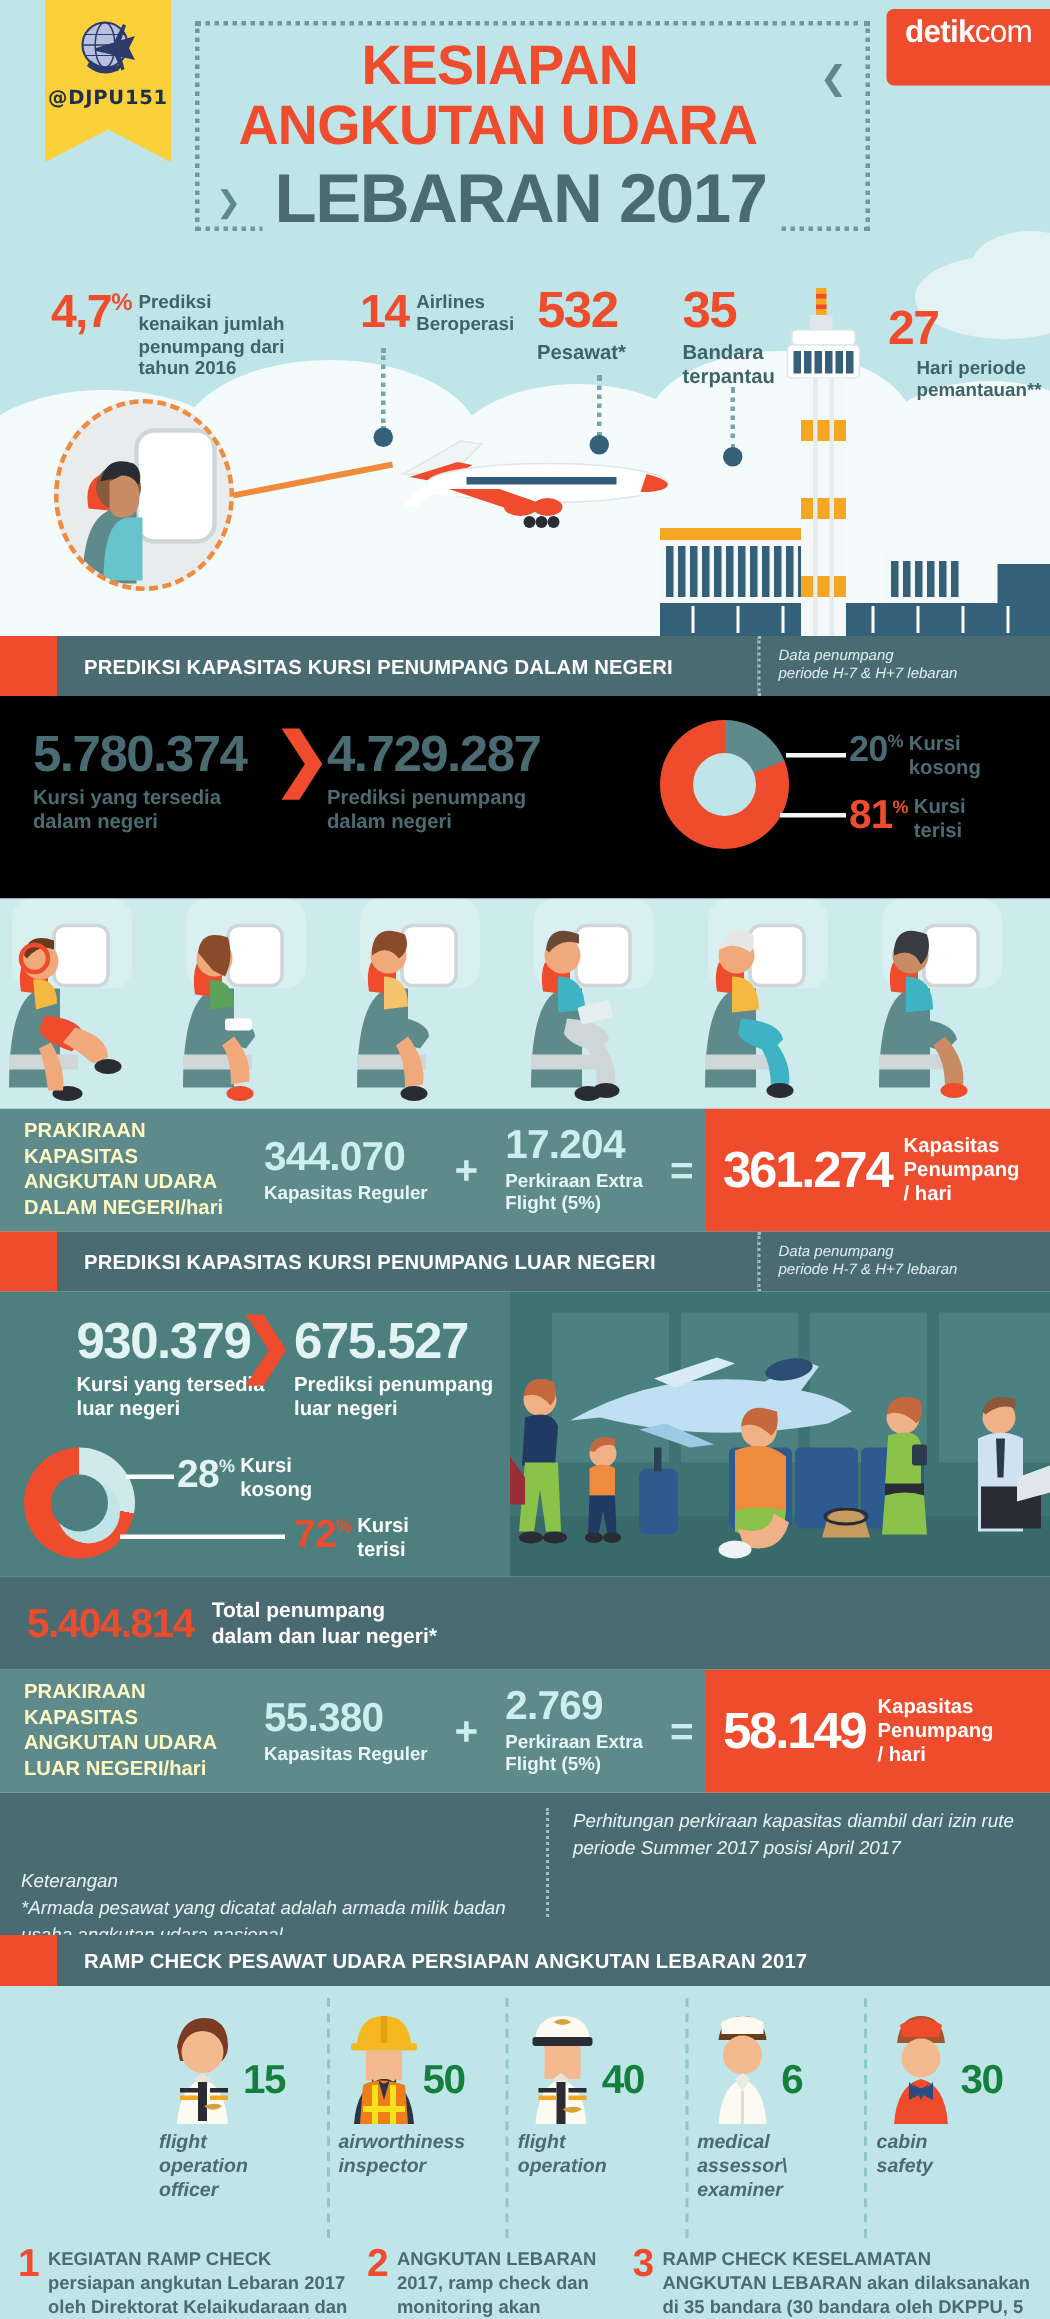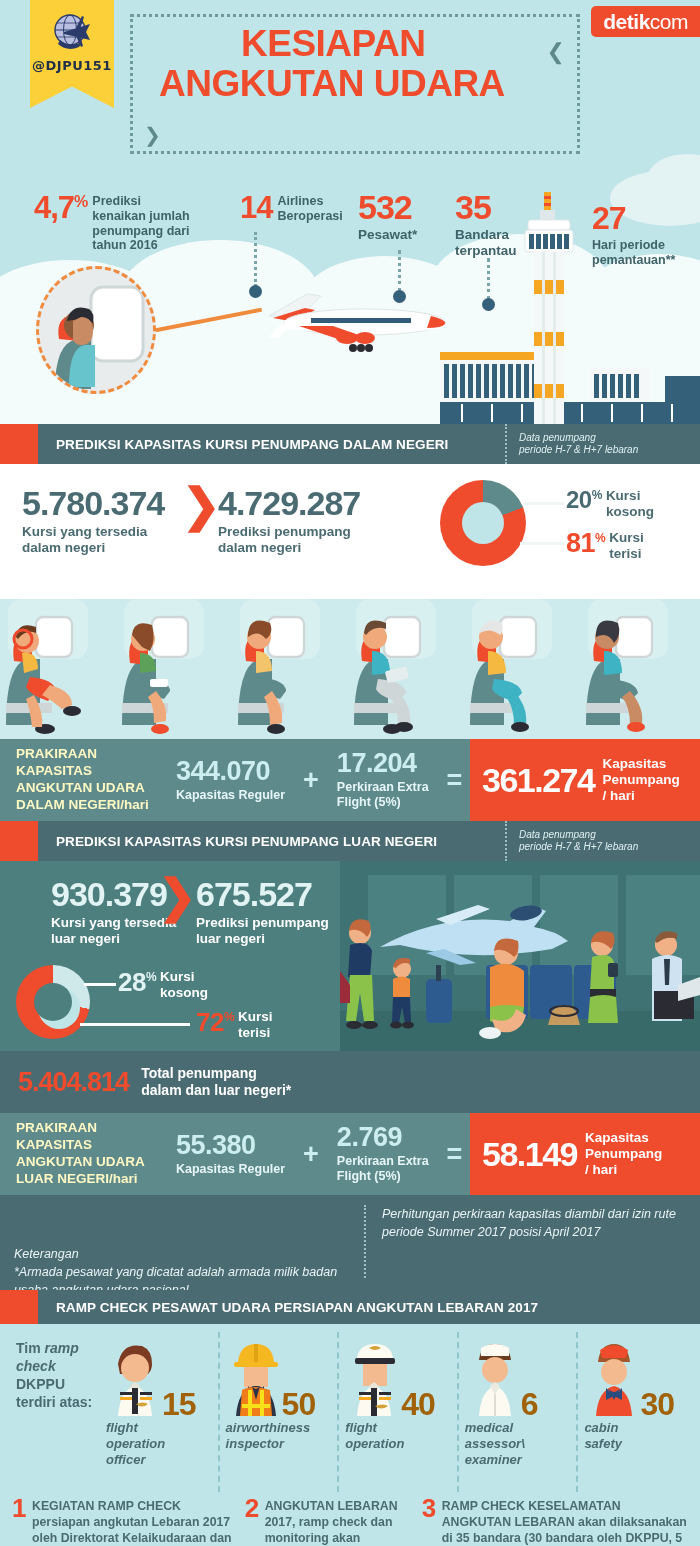--- a/index.html
+++ b/index.html
@@ -23,21 +23,21 @@
     background: #fbd038;
     clip-path: polygon(0 0, 100% 0, 100% 100%, 50% 80%, 0 100%);
     z-index: 6; text-align:center;
   }
   .logo-globe { margin: 10px auto 0; width: 52px; height: 46px; position: relative; }
   .logo-handle { font-size: 13px; font-weight: bold; color: #20304a; letter-spacing: .5px; margin-top: 2px;
                  font-family: "DejaVu Sans", sans-serif; }
 
   .detik-badge {
     position: absolute; right: 0; top: 6px; background: #ef4b2d; color:#fff;
-    padding: 4px 12px 3px 12px; border-radius: 5px 0 0 5px; z-index:6;
+    padding: 4px 12px 23px 12px; border-radius: 5px 0 0 5px; z-index:6;
     font-size: 21px; font-weight: bold; letter-spacing: -0.5px;
   }
   .detik-badge .light { font-weight: normal; }
 
   .title-box {
     position: absolute; left: 130px; top: 14px; width: 450px; height: 140px; z-index: 5;
     border: 2px dashed #5f8a8c; border-width: 2px; padding: 0;
     background: transparent;
   }
   .title-box { border-style: dotted; border-color:#6f9a9c; border-width:3px; }
@@ -72,21 +72,21 @@
   
   .sec-head { display:flex; height:40px; align-items:stretch; }
   .sec-head .tab { width:38px; background:#ef4b2d; }
   .sec-head .bar { flex:1; background:#4b6b72; display:flex; align-items:center; }
   .sec-head .bar .t { color:#fff; font-size:13.5px; font-weight:bold; letter-spacing:.1px; padding-left:18px; }
   .sec-head .note { background:#4b6b72; color:#dff0f1; font-style:italic; font-size:10px;
                     line-height:1.25; padding:4px 8px 4px 12px; display:flex; flex-direction:column;
                     justify-content:center; border-left:2px dotted #9dc0c2; width:195px; }
 
   
-  .dom { background:#ffffff; position:relative; height:135px; }
+  .dom { background:#000000; position:relative; height:135px; }
   .big-num { color:#4b6b72; font-weight:bold; font-size:34px; letter-spacing:-1px; line-height:1; }
   .big-cap { color:#4b6b72; font-size:13.5px; font-weight:bold; line-height:1.2; margin-top:4px; }
   .chev { color:#ef4b2d; font-size:46px; font-weight:bold; line-height:1; }
 
   .donut-wrap { position:absolute; right:18px; top:14px; width:250px; height:108px; }
   .donut { position:absolute; left:8px; top:2px; width:86px; height:86px; border-radius:50%; }
   .donut::after { content:""; position:absolute; left:22px; top:22px; width:42px; height:42px;
                   border-radius:50%; background:#bfe5e8; }
   .leg { position:absolute; display:flex; align-items:flex-start; gap:4px; }
   .leg .p { font-weight:bold; font-size:24px; line-height:1; letter-spacing:-.5px;}
@@ -125,21 +125,21 @@
 
   
   .ramp { background:#bfe5e8; position:relative; height:175px; }
   .tim { position:absolute; left:16px; top:16px; width:78px; color:#4b6b72; font-size:14px;
          font-weight:bold; line-height:1.28; }
   .tim i { font-style:italic; }
   .roles { position:absolute; left:100px; top:8px; right:4px; display:flex; height:160px; }
   .role { flex:1; position:relative; border-left:2px dashed #8ec6cb; padding:0 4px; }
   .role:first-child { border-left:none; }
   .role .fig { position:absolute; left:6px; top:6px; width:60px; height:78px; }
-  .role .cnt { position:absolute; left:62px; top:54px; color:#a16207; font-weight:bold; font-size:32px; letter-spacing:-1px;}
+  .role .cnt { position:absolute; left:62px; top:39px; color:#15803d; font-weight:bold; font-size:27px; letter-spacing:-1px;}
   .role .rn { position:absolute; left:6px; top:88px; color:#4b6b72; font-style:italic; font-weight:bold;
               font-size:13px; line-height:1.22; }
 
   .paras { display:flex; background:#bfe5e8; padding:0 12px 6px 12px; gap:10px; height:115px; }
   .para { flex:1; color:#4b6b72; font-size:12.3px; font-weight:bold; line-height:1.3; position:relative; padding-left:20px;}
   .para .no { position:absolute; left:0; top:-4px; color:#ef4b2d; font-size:26px; font-weight:bold; line-height:1; }
 </style>
 </head>
 <body>
 
@@ -174,20 +174,21 @@
       </div>
       <div class="logo-handle">@DJPU151</div>
     </div>
 
     <div class="detik-badge"><span>detik</span><span class="light">com</span></div>
 
     <div class="title-box">
       <div class="title-l1">KESIAPAN</div>
       <div class="arrow-l">❮</div>
       <div class="title-l2">ANGKUTAN UDARA</div>
+      <div class="title-l3">LEBARAN 2017</div>
       <div class="arrow-b">❯</div>
     </div>
 
     <div class="stat s-inline" style="left:34px; top:192px;">
       <div class="num"><span>4,7</span><span class="pct">%</span></div>
       <div class="lbl" style="white-space:pre-line; margin-top:2px;">Prediksi
 kenaikan jumlah
 penumpang dari
 tahun 2016</div>
     </div>
@@ -210,21 +211,21 @@
     <div class="stat" style="left:455px; top:190px;">
       <div class="num" style="font-size:34px;">35</div>
       <div class="lbl" style="white-space:pre-line; margin-top:3px; font-size:13.5px;">Bandara
 terpantau</div>
     </div>
     <div class="dotline" style="left:487px; top:258px; height:42px;"></div>
     <div class="dot-node" style="left:482px; top:298px;"></div>
 
     <div class="stat" style="left:592px; top:202px;">
       <div class="num" style="font-size:32px;">27</div>
-      <div class="lbl" style="white-space:pre-line; margin-top:4px;">Hari periode
+      <div class="lbl" style="white-space:pre-line; margin-top:4px;margin-left:19px;">Hari periode
 pemantauan**</div>
     </div>
 
     <div class="window-oval">
       <svg viewBox="0 0 120 128" width="120" height="128">
         <rect x="52" y="18" width="52" height="74" rx="12" fill="#fff" stroke="#cfd6d8" stroke-width="3"></rect>
         <path d="M16 120 q0 -46 22 -50 l14 0 0 50 z" fill="#5f8a8c"></path>
         <path d="M20 70 q-4 -22 14 -24 l6 0 0 26 z" fill="#ef4b2d"></path>
         <path d="M30 118 q0 -40 16 -42 l10 0 0 42 z" fill="#67c4cc"></path>
         <circle cx="40" cy="56" r="15" fill="#8a5a3a"></circle>
@@ -649,21 +650,20 @@
   </div>
 
   <div class="sec-head" style="height:34px;">
     <div class="tab"></div>
     <div class="bar">
       <div class="t">RAMP CHECK PESAWAT UDARA PERSIAPAN ANGKUTAN LEBARAN 2017</div>
     </div>
   </div>
 
   <div class="ramp">
-    <div class="tim">Tim <i>ramp check</i> DKPPU terdiri atas:</div>
     <div class="roles">
 
       <div class="role">
         <div class="fig">
           <svg viewBox="0 0 60 78" width="60" height="78">
             <path d="M12 26 q4 -22 24 -18 q10 4 10 18 q0 6 -4 10 l-28 0 z" fill="#7a3b22"></path>
             <circle cx="29" cy="30" r="14" fill="#f3b98f"></circle>
             <path d="M12 78 q2 -26 17 -30 q15 4 17 30 z" fill="#fdfaf2"></path>
             <path d="M24 48 l5 10 5 -10 -5 -4 z" fill="#e9e4d8"></path>
             <rect x="26" y="50" width="6" height="26" fill="#2b2b33"></rect>

